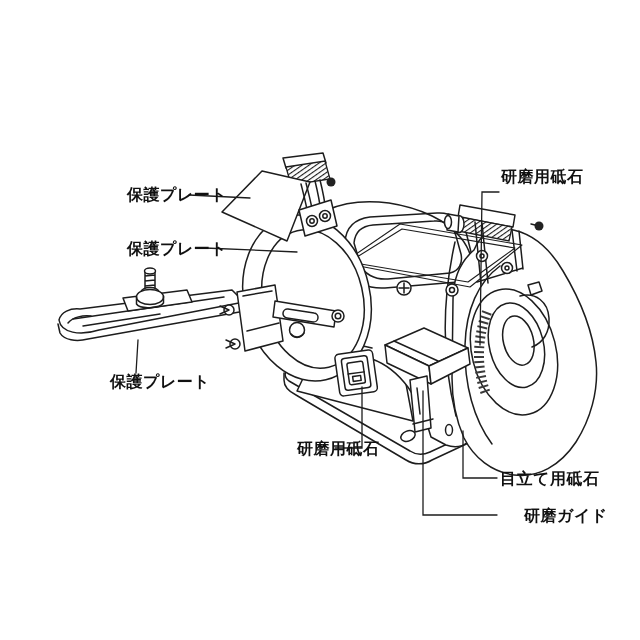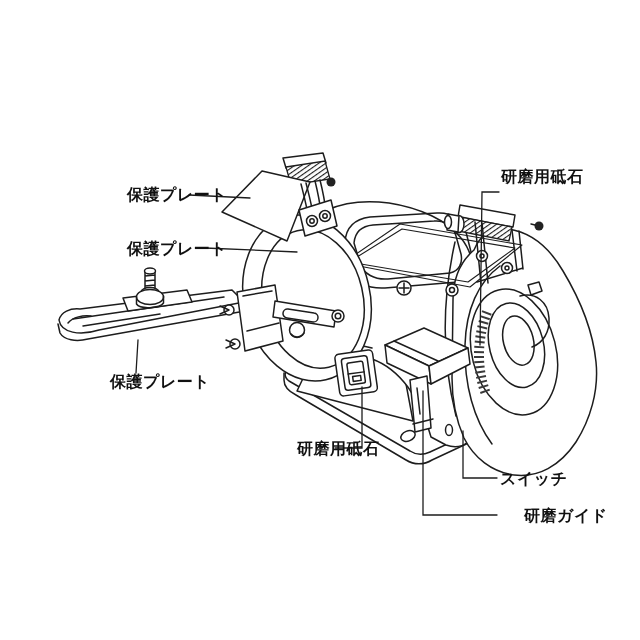--- a/index.html
+++ b/index.html
@@ -185,17 +185,17 @@
         <path class="leader" d="M497,478 L463,478 L463,431"></path>
         <path class="leader" d="M497,515 L423,515 L423,391"></path>
       </g>
     </svg>
 
     <div class="part-label" style="left:127px;top:188px">保護プレート</div>
     <div class="part-label" style="left:127px;top:242px">保護プレート</div>
     <div class="part-label" style="left:110px;top:375px">保護プレート</div>
     <div class="part-label" style="left:297px;top:442px">研磨用砥石</div>
     <div class="part-label" style="left:501px;top:170px">研磨用砥石</div>
-    <div class="part-label" style="left:500px;top:472px">スイッチ</div>
+    <div class="part-label" style="left:500px;top:472px">目立て用砥石</div>
     <div class="part-label" style="left:524px;top:509px">研磨ガイド</div>
   </div>
 
 </div>
 
 </body></html>

